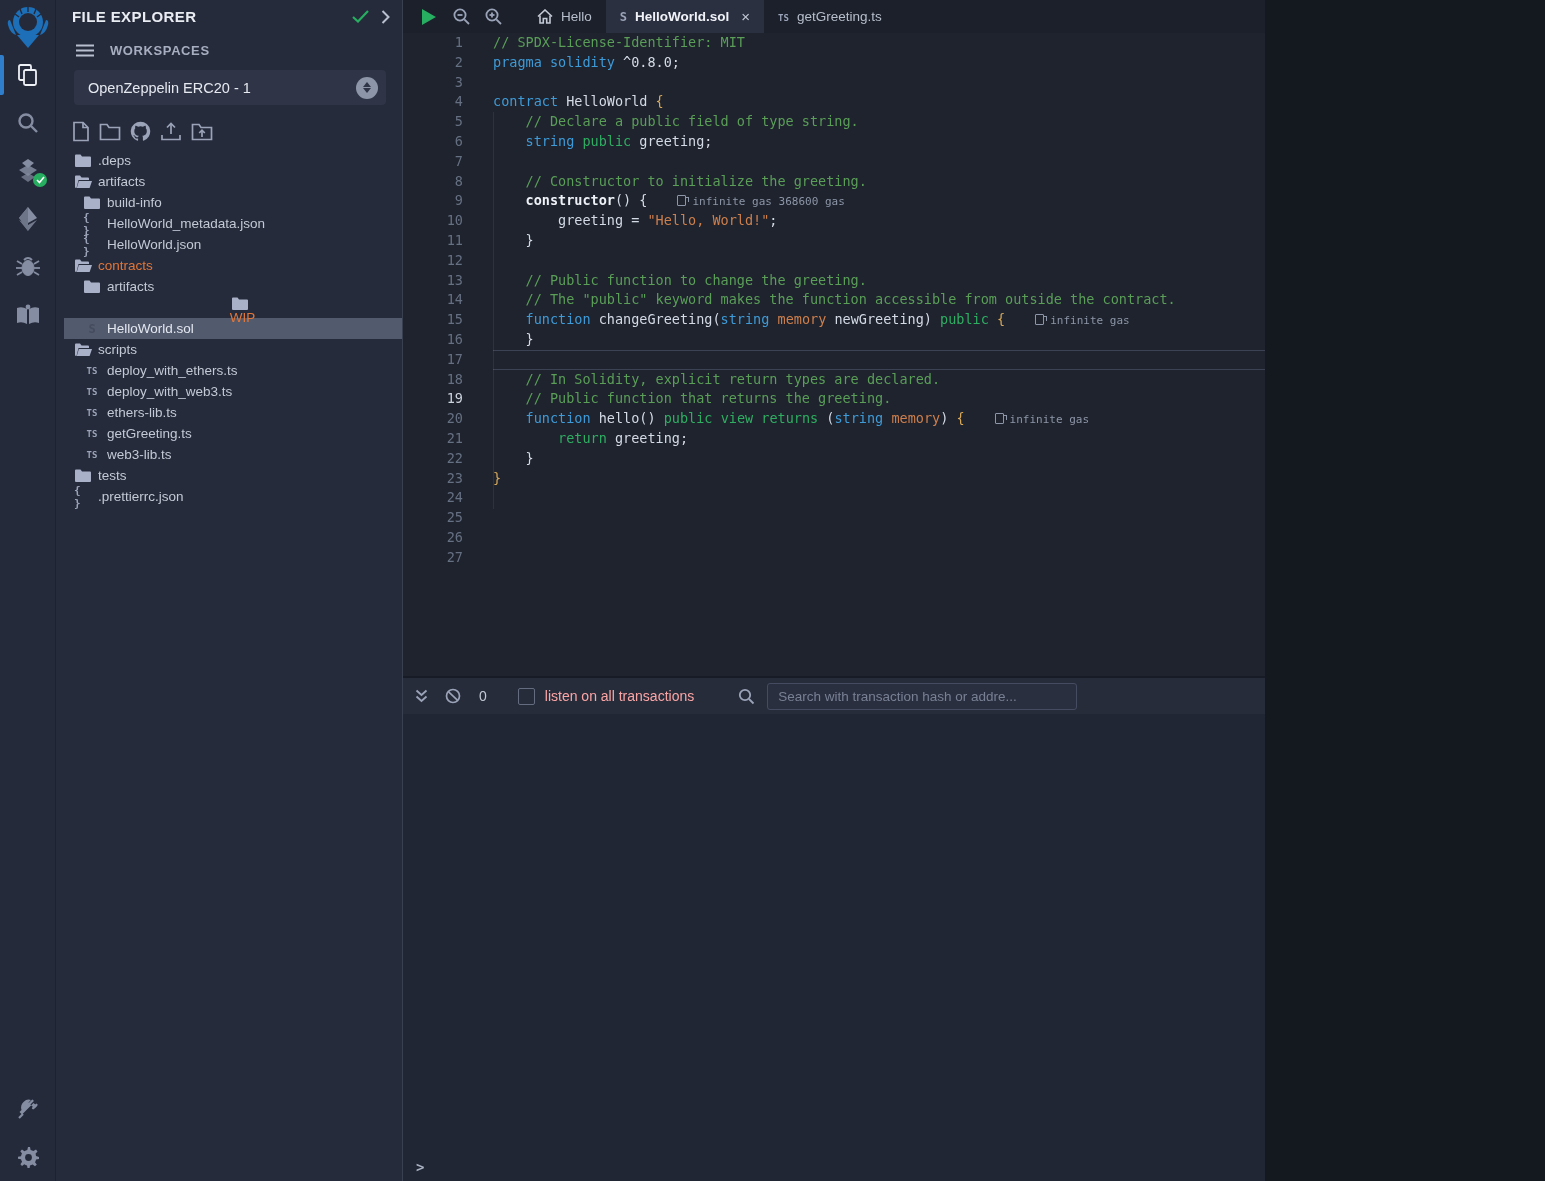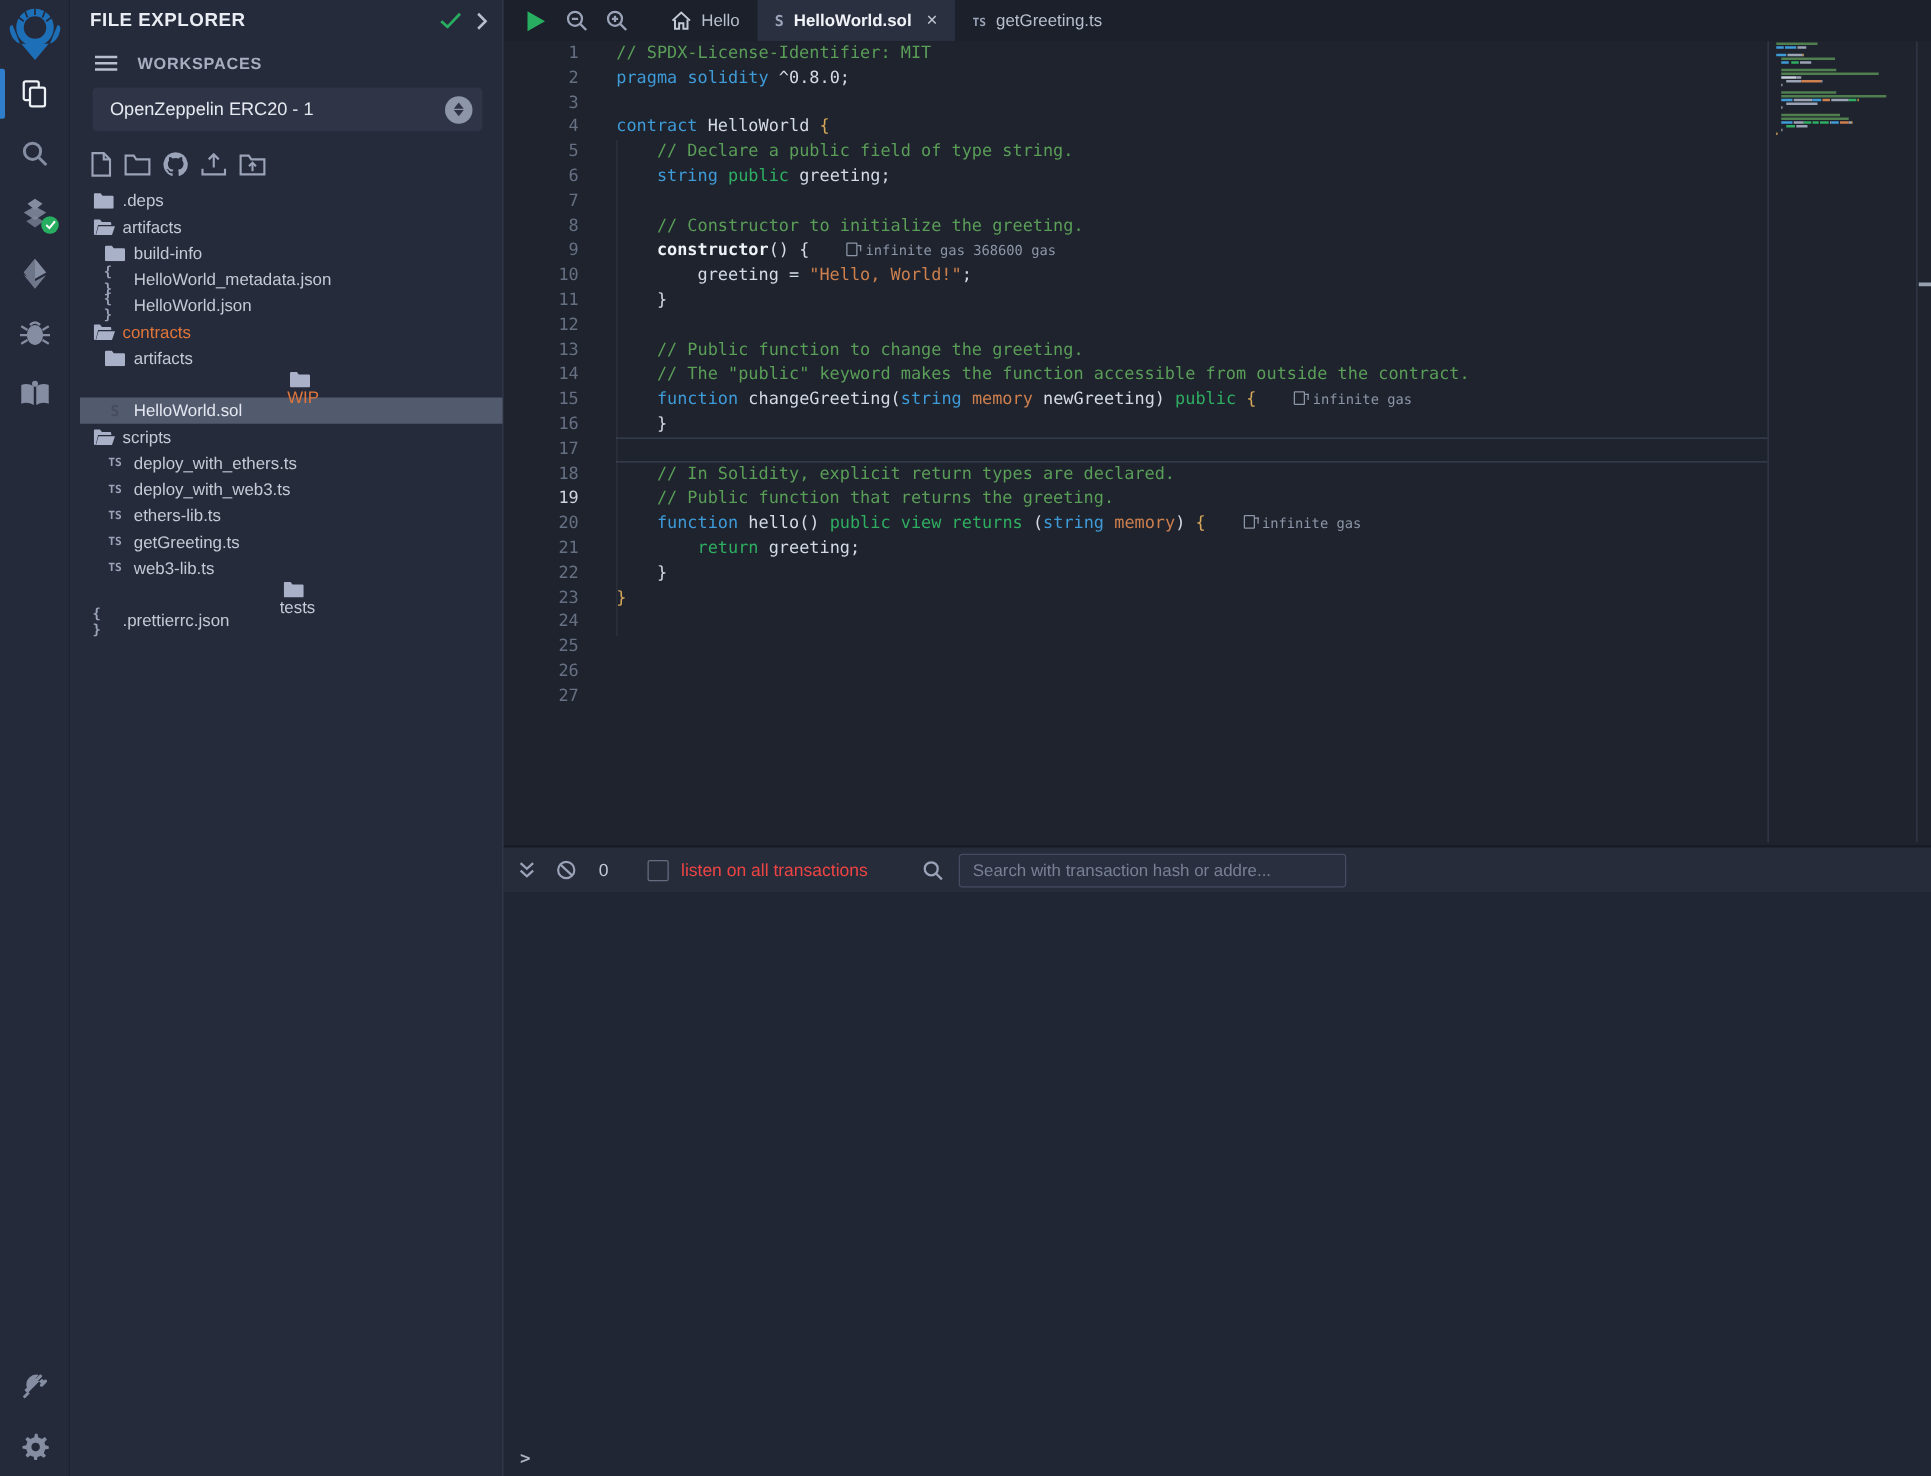--- a/index.html
+++ b/index.html
@@ -1,16 +1,16 @@
 <!DOCTYPE html>
 <html><head>
 <meta charset="utf-8">
 <style>
   html,body{margin:0;padding:0;background:#14181f;}
-  .app{position:relative;width:1545px;height:1181px;overflow:hidden;
+  .app{position:relative;width:1265px;height:1181px;overflow:hidden;
        font-family:"Liberation Sans",sans-serif;background:#1e232d;color:#c3c9d5;}
   svg{display:block}
 
   
   .activity{position:absolute;left:0;top:0;width:55px;height:1181px;background:#252a3a;
             display:flex;flex-direction:column;align-items:center;z-index:5;}
   .logo{width:48px;height:48px;margin-top:3px;display:flex;align-items:center;justify-content:center;cursor:pointer;}
   .act-item{position:relative;width:55px;height:48px;display:flex;align-items:center;justify-content:center;cursor:pointer;}
   .act-item .indicator{position:absolute;left:0;top:4px;bottom:4px;width:4px;background:#2e7ecb;border-radius:0 2px 2px 0;}
   .act-item .badge{position:absolute;right:8px;bottom:8px;width:14px;height:14px;border-radius:50%;
@@ -80,21 +80,21 @@
   .mmline{height:2px;margin-bottom:1px;display:flex;}
   .mmline b{height:2px;display:block;}
   .ovr-marker{position:absolute;left:1132px;top:193px;width:11px;height:3px;background:#97a0ae;}
 
   
   .termbar{position:absolute;left:0;top:676px;right:0;height:38px;background:#272c3b;
            border-top:2px solid #171b25;display:flex;align-items:center;box-sizing:border-box;}
   .tb-ico{display:flex;align-items:center;cursor:pointer;}
   .t-count{font-size:14px;color:#c3c9d5;margin-left:18px;}
   .t-check{width:15px;height:15px;border:1px solid #646c80;border-radius:2px;margin-left:31px;cursor:pointer;background:transparent;}
-  .t-label{font-size:14px;color:#ef4444;margin-left:10px;}
+  .t-label{font-size:14px;color:#fca5a5;margin-left:10px;}
   .t-search-ico{margin-left:44px;display:flex;cursor:pointer;}
   .t-input{margin-left:12px;width:310px;height:27px;background:#2a2f3f;border:1px solid #454c61;border-radius:3px;
            color:#c3c9d5;font-size:13.5px;padding:0 10px;box-sizing:border-box;font-family:"Liberation Sans",sans-serif;}
   .t-input::placeholder{color:#788094;}
   .terminal{position:absolute;left:0;top:714px;right:0;bottom:0;background:#212634;}
   .prompt{position:absolute;left:13px;bottom:6px;font-family:"DejaVu Sans Mono",monospace;
           font-size:14px;font-weight:700;color:#aab2c2;}
 </style>
 </head>
 <body>
@@ -381,21 +381,21 @@
             <span class="txtico ico-ts">TS</span>
           </span>
           <span class="tlabel">getGreeting.ts</span>
         </div>
         <div class="trow" style="padding-left: 19px;">
           <span class="ticon">
             <span class="txtico ico-ts">TS</span>
           </span>
           <span class="tlabel">web3-lib.ts</span>
         </div>
-        <div class="trow" style="padding-left: 10px; flex-direction: column;">
+        <div class="trow" style="padding-left: 10px;">
           <span class="ticon">
             <svg width="16" height="13" viewBox="0 0 16 13" fill="#a9b1c8">
               <path d="M0 1.5 Q0 .5 1 .5 L5.5 .5 L7 2.5 L15 2.5 Q16 2.5 16 3.5 L16 12 Q16 13 15 13 L1 13 Q0 13 0 12 Z"></path>
             </svg>
           </span>
           <span class="tlabel">tests</span>
         </div>
         <div class="trow" style="padding-left: 10px;">
           <span class="ticon">
             <span class="txtico ico-json">{ }</span>

